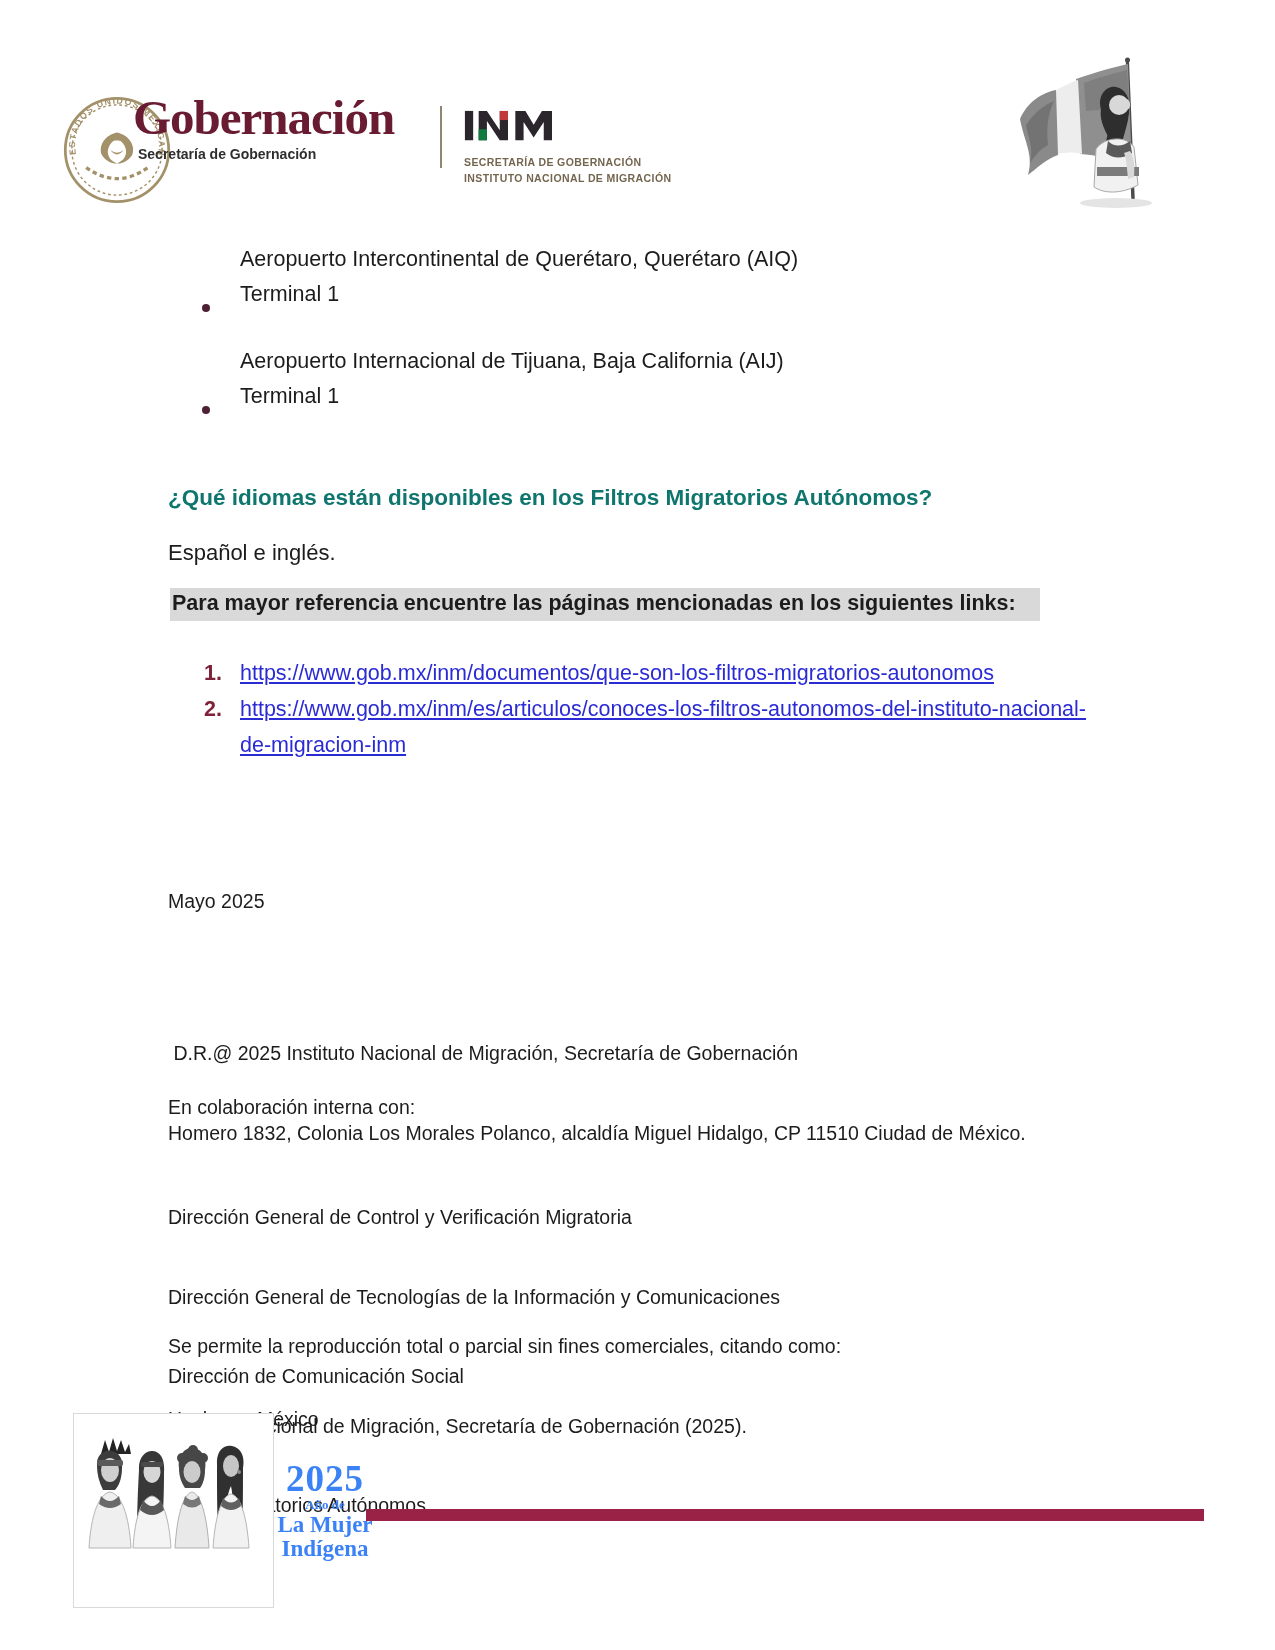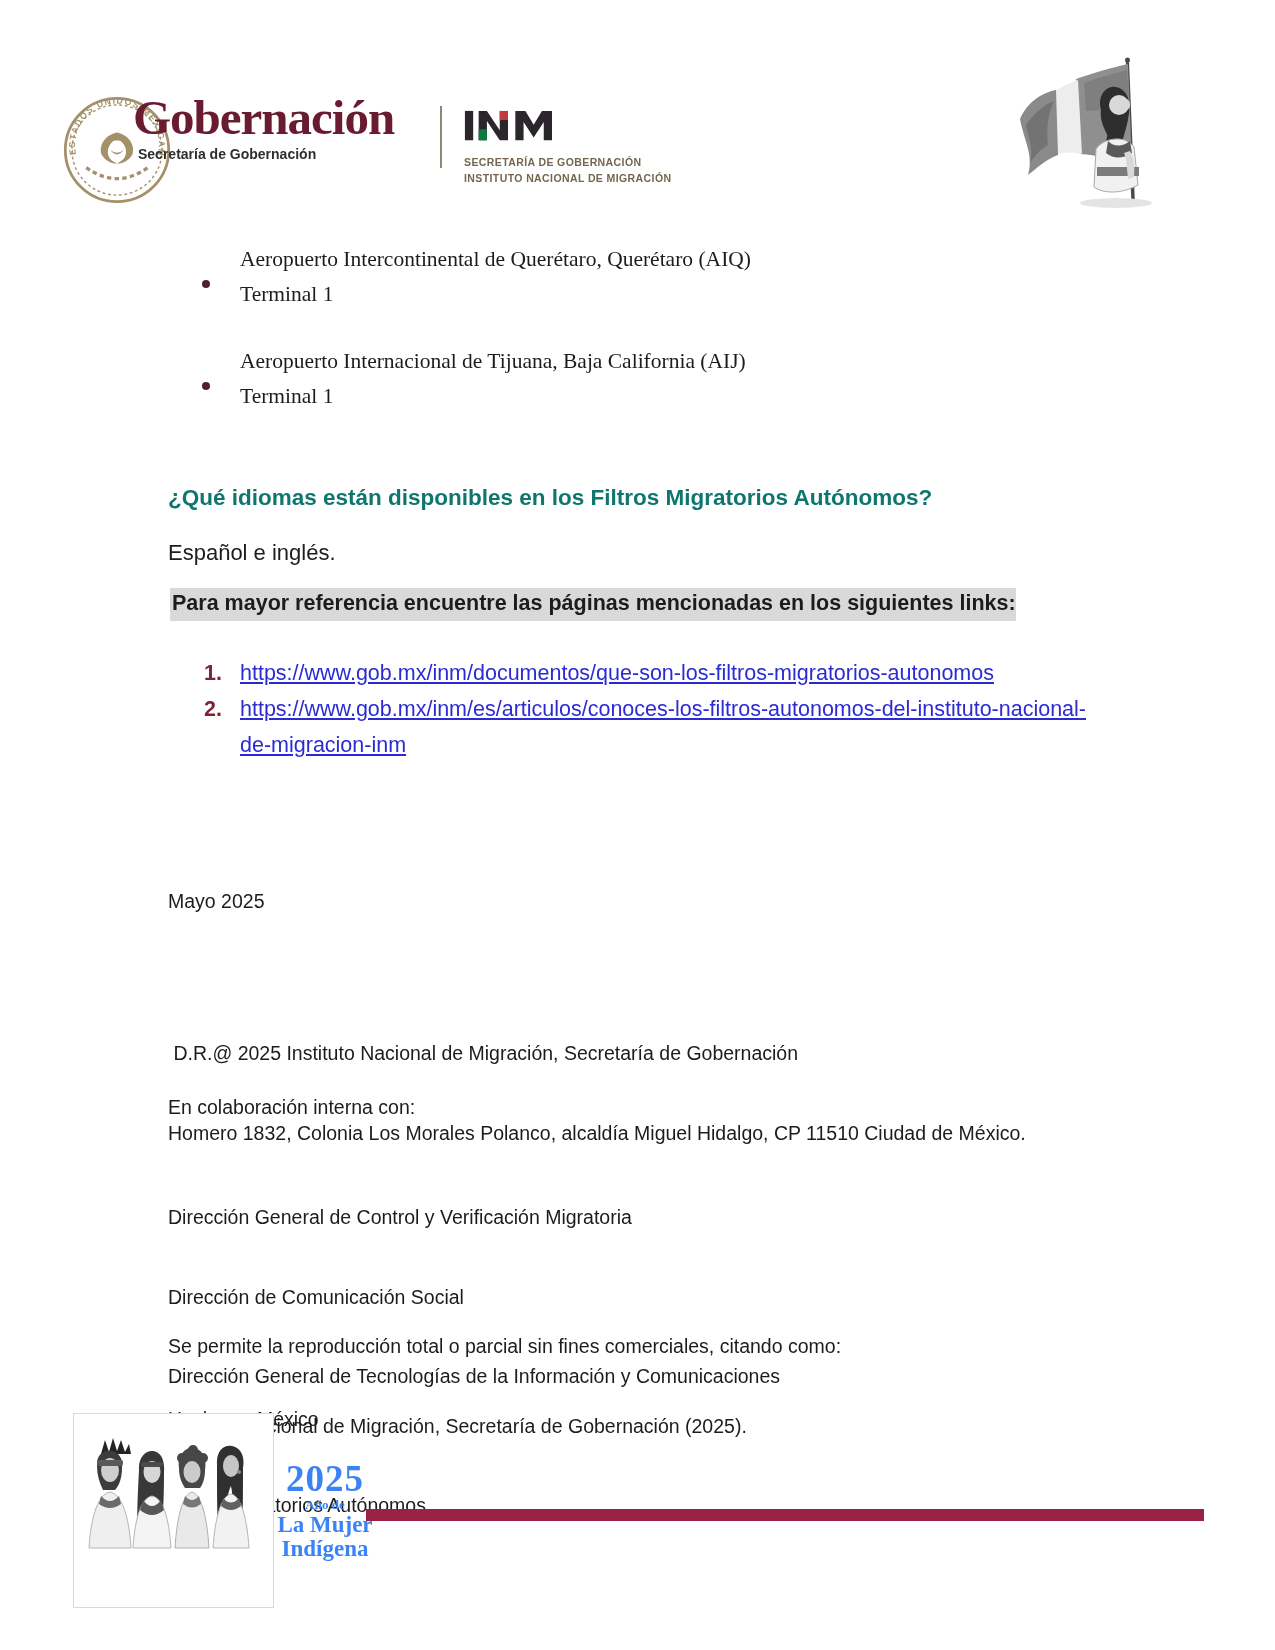--- a/index.html
+++ b/index.html
@@ -13,27 +13,27 @@
   .brand{font-family:"Liberation Serif",serif;font-weight:bold;font-size:49px;line-height:1.05;
          color:#691B31;letter-spacing:-1px;}
   .brand-sub{font-size:14px;font-weight:bold;color:#2e2e2e;margin:3px 0 0 5px;}
   .hdr-divider{position:absolute;left:440px;top:106px;width:2px;height:62px;background:#8f8770;}
   .inm-block{position:absolute;left:464px;top:110px;}
   .inm-caption{font-size:10.5px;font-weight:bold;color:#74654f;letter-spacing:.4px;line-height:1.55;margin-top:7px;}
   .hero{position:absolute;left:1003px;top:55px;width:162px;height:160px;}
   
   .bullet-list{position:absolute;left:202px;top:242px;list-style:none;margin:0;padding:0;
                font-size:21.5px;line-height:35px;}
-  .bullet-list li{display:flex;align-items:center;margin:0 0 32px 0;font-family:Liberation Serif, serif;}
+  .bullet-list li{display:flex;align-items:flex-end;margin:0 0 32px 0;}
   .dot{flex:0 0 auto;width:8px;height:8px;border-radius:50%;background:#4f1f33;margin:14px 30px 0 0;}
   
   .sec-heading{position:absolute;left:168px;top:485px;font-size:22.5px;font-weight:bold;color:#0f766e;}
   .sec-answer{position:absolute;left:168px;top:540px;font-size:22px;}
   .highlight{position:absolute;left:170px;top:588px;font-size:21.5px;font-weight:bold;
-             background:#D9D9D9;padding:3px 0 5px 2px;}
+             background:#D9D9D9;padding:3px 24px 5px 2px;}
   
   .link-list{position:absolute;left:204px;top:655px;margin:0;padding:0;list-style:none;
              font-size:21.5px;line-height:36px;}
   .link-list li{display:flex;align-items:flex-start;}
   .link-num{flex:0 0 36px;font-weight:bold;color:#7F2239;}
   .link-url{display:block;max-width:848px;color:#2B2BD5;text-decoration:underline;}
   
   .colo{position:absolute;left:168px;font-size:19.5px;line-height:26.5px;white-space:pre-wrap;}
   .c-date{top:888px;}
   .c-rights{top:987px;}
@@ -159,22 +159,22 @@
 
   <div class="colo c-rights">
     <div> D.R.@ 2025 Instituto Nacional de Migración, Secretaría de Gobernación</div>
     <div>Homero 1832, Colonia Los Morales Polanco, alcaldía Miguel Hidalgo, CP 11510 Ciudad de México.</div>
   </div>
 
   <div class="colo c-collab-intro">En colaboración interna con:</div>
 
   <div class="colo c-collab">
     <div>Dirección General de Control y Verificación Migratoria</div>
+    <div>Dirección General de Tecnologías de la Información y Comunicaciones</div>
     <div>Dirección de Comunicación Social</div>
-    <div>Dirección General de Tecnologías de la Información y Comunicaciones</div>
   </div>
 
   <div class="colo c-license">
     <div>Se permite la reproducción total o parcial sin fines comerciales, citando como:</div>
     <div>Instituto Nacional de Migración, Secretaría de Gobernación (2025).</div>
     <div>Filtros Migratorios Autónomos.</div>
   </div>
 
   <div class="colo c-made">Hecho en México</div>
 

